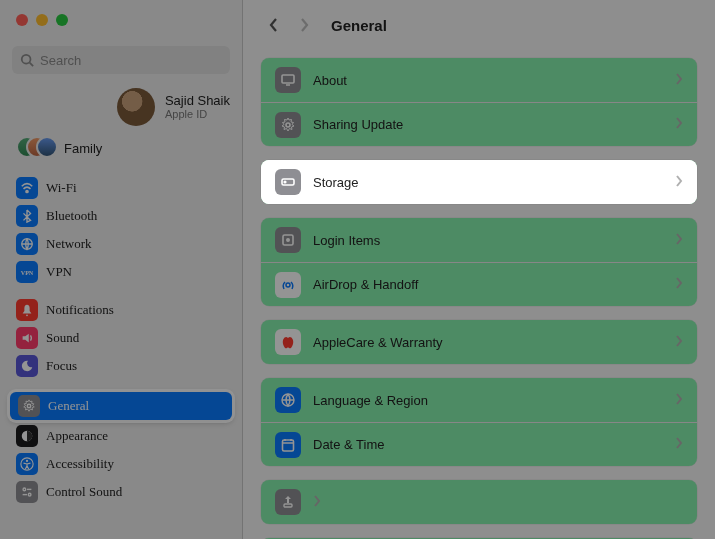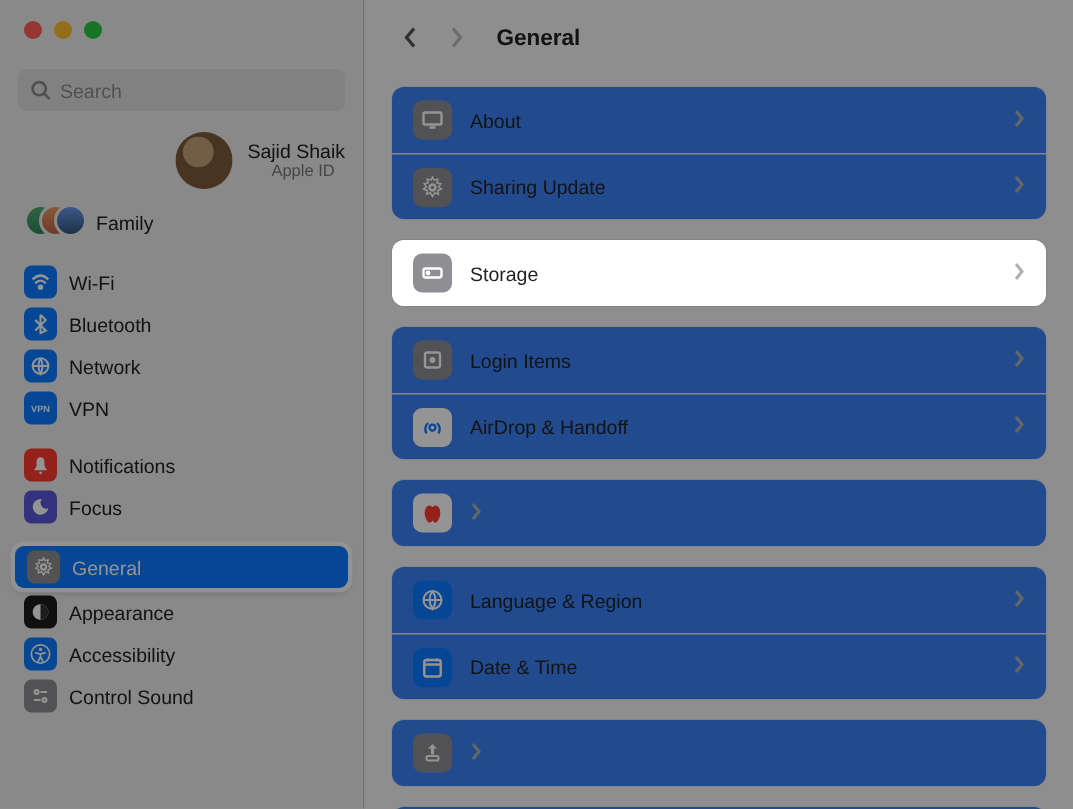--- a/index.html
+++ b/index.html
@@ -8,40 +8,40 @@
   .sidebar { width: 243px; height: 539px; background: #ececec; border-right: 1px solid #c7c7c7; display: flex; flex-direction: column; }
   .traffic { display: flex; gap: 8px; padding: 14px 0 0 16px; height: 42px; align-items: flex-start;}
   .tl { width: 12px; height: 12px; border-radius: 50%; }
   .tl.red { background:#ff5f57; } .tl.yellow { background:#febc2e; } .tl.green { background:#28c840; }
   .search { margin: 4px 12px 10px 12px; height: 28px; background:#dedede; border-radius: 6px; display:flex; align-items:center; padding:0 8px; color:#8a8a8a; font-size:13px; }
   .search svg { margin-right:6px; flex-shrink:0; }
   .account { display:flex; align-items:center; padding: 4px 12px 6px 16px; gap:10px;justify-content:flex-end; }
   .avatar { width:38px; height:38px; border-radius:50%; background: radial-gradient(circle at 40% 35%, #c9a07a 0 30%, #7a5a3a 31% 100%); background-color:#888; flex-shrink:0;}
   .acct-txt { display:flex; flex-direction:column; line-height:1.1;}
   .acct-name { font-size:13px; color:#222; }
-  .acct-sub { font-size:11px; color:#777;margin-left:16px; }
+  .acct-sub { font-size:11px; color:#777; }
   .family { display:flex; align-items:center; padding: 4px 12px 10px 16px; gap:10px; }
   .fam-icon { width:38px; height:24px; position:relative; }
   .fam-icon span { position:absolute; width:22px; height:22px; border-radius:50%; border:2px solid #ececec; }
   .fam-icon span:nth-child(1){ left:0; background:linear-gradient(#5a7,#385);}
   .fam-icon span:nth-child(2){ left:10px; background:linear-gradient(#e96,#b64);}
   .fam-icon span:nth-child(3){ left:20px; background:linear-gradient(#69e,#357);}
   .sb-list { overflow-y:auto; padding: 4px 8px 8px 8px; }
-  .sb-item { display:flex; align-items:center; gap:8px; height:28px; padding:0 8px; border-radius:6px; font-size:13px; color:#222; }
+  .sb-item { display:flex; align-items:center; gap:8px; height:28px; padding:0 8px; border-radius:6px; font-size:13px; color:#222;font-family:Liberation Serif, serif; }
   .sb-item.selected { background:#0a7aff; color:#fff; box-shadow: 0 0 0 3px rgba(255,255,255,0.9), 0 2px 6px rgba(0,0,0,0.3); margin:2px 2px;}
   .sb-ico { width:22px; height:22px; border-radius:5px; display:flex; align-items:center; justify-content:center; flex-shrink:0; }
   .sb-ico svg { width:14px; height:14px; }
   .gap { height:10px; }
   .main { flex:1; background:#f5f5f5; display:flex; flex-direction:column; }
   .header { height:50px; display:flex; align-items:center; gap:8px; padding:0 20px; }
   .nav-arrow { width:22px; height:22px; display:flex; align-items:center; justify-content:center; color:#555; border-radius:4px;}
   .nav-arrow.disabled { color:#bbb; }
   .header-title { font-size:15px; font-weight:600; color:#222; margin-left:8px;}
   .content { flex:1; overflow-y:auto; padding: 8px 18px 18px 18px; }
-  .group { background:#3b82f6; border-radius:8px; margin-bottom:14px; overflow:hidden; box-shadow: 0 0 0 0.5px rgba(0,0,0,0.08);}
+  .group { background:#86efac; border-radius:8px; margin-bottom:14px; overflow:hidden; box-shadow: 0 0 0 0.5px rgba(0,0,0,0.08);}
   .row { display:flex; align-items:center; height:44px; padding:0 14px; gap:12px; font-size:13px; color:#222;}
   .row + .row { border-top: 1px solid #e8e8e8; }
   .row-ico { width:26px; height:26px; border-radius:6px; display:flex; align-items:center; justify-content:center; flex-shrink:0;}
   .row-ico svg { width:16px; height:16px; }
   .row-label { flex:1; }
   .chev { color:#b0b0b0; }
   .row.highlight { box-shadow: 0 0 0 4px #fff, 0 4px 18px rgba(0,0,0,0.35); border-radius:8px; position:relative; z-index:5; margin:0;}
   
   .dim { position:absolute; inset:0; background:rgba(0,0,0,0.42); pointer-events:none; z-index:3;}
   .row.highlight { background:#fff; }
@@ -121,20 +121,29 @@
         <div class="sb-item">
           <div class="sb-ico" style="background: rgb(255, 59, 48);">
             <svg viewBox="0 0 16 16" fill="white">
               <path d="M8 2 Q11 2 11 6 L11 9 L13 12 L3 12 L5 9 L5 6 Q5 2 8 2 Z"></path>
               <circle cx="8" cy="14" r="1"></circle>
             </svg>
           </div>
           <span>Notifications</span>
         </div>
         <div class="sb-item">
+          <div class="sb-ico" style="background: rgb(255, 59, 107);">
+            <svg viewBox="0 0 16 16" fill="white">
+              <path d="M3 6 L6 6 L10 3 L10 13 L6 10 L3 10 Z"></path>
+              <path d="M12 5 Q14 8 12 11" fill="none" stroke="white" stroke-width="1.5"></path>
+            </svg>
+          </div>
+          <span>Sound</span>
+        </div>
+        <div class="sb-item">
           <div class="sb-ico" style="background: rgb(88, 86, 214);">
             <svg viewBox="0 0 16 16" fill="white">
               <path d="M9 2 A6 6 0 1 0 14 9 A4.5 4.5 0 0 1 9 2 Z"></path>
             </svg>
           </div>
           <span>Focus</span>
         </div>
         <div class="gap"></div>
         <div class="sb-item selected">
           <div class="sb-ico" style="background: rgb(142, 142, 147);">
@@ -259,20 +268,21 @@
               </svg></div>
           </div>
         </div>
         <div class="group">
           <div class="row">
             <div class="row-ico" style="background: rgb(255, 255, 255);">
               <svg viewBox="0 0 16 16" fill="#ff3b30">
                 <path d="M10 3 Q12 3 13 6 Q14 10 11 14 Q9 15 8 13 Q7 15 5 14 Q2 10 3 6 Q4 3 6 3 Q7 3 8 4 Q9 3 10 3 Z"></path>
               </svg>
             </div>
+            <div class="row-label">AppleCare &amp; Warranty</div>
             <div class="chev"><svg width="8" height="12" viewBox="0 0 8 12" fill="none" stroke="currentColor" stroke-width="2">
                 <polyline points="2,1 6,6 2,11"></polyline>
               </svg></div>
           </div>
         </div>
         <div class="group">
           <div class="row">
             <div class="row-ico" style="background: rgb(10, 122, 255);">
               <svg viewBox="0 0 16 16" fill="none" stroke="white" stroke-width="1.4">
                 <circle cx="8" cy="8" r="6"></circle>

